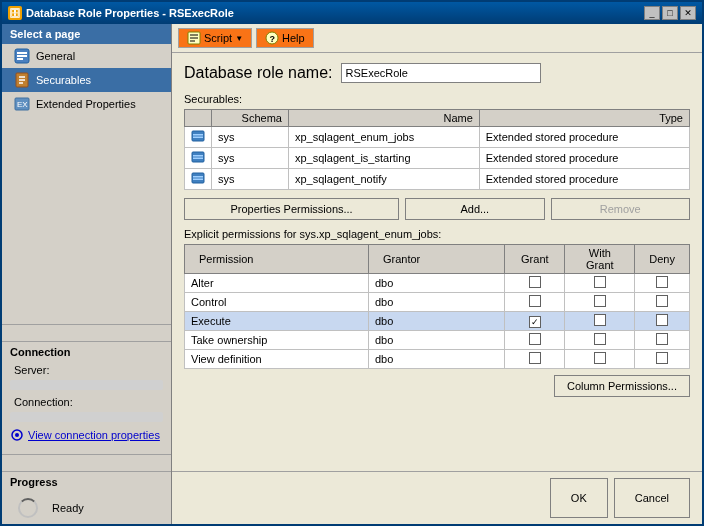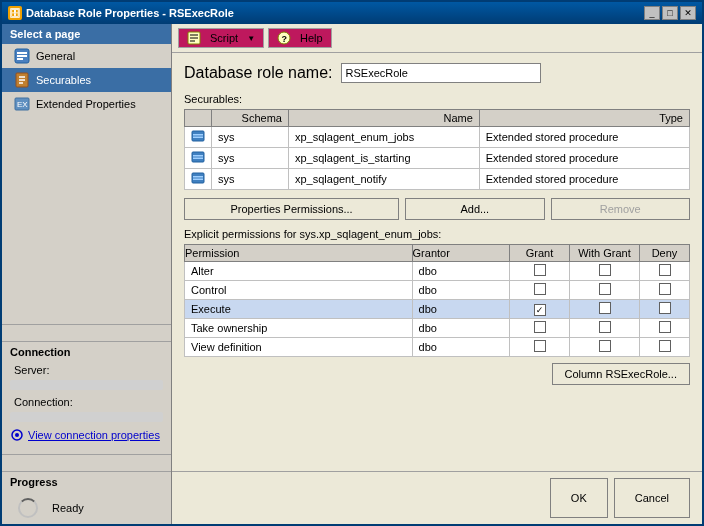--- a/index.html
+++ b/index.html
@@ -176,23 +176,23 @@
       padding: 4px 6px;
       background: #ece9d8;
       border-bottom: 1px solid #a0a0a0;
       gap: 4px;
       flex-shrink: 0;
     }
 
     .toolbar-btn {
       display: flex;
       align-items: center;
-      gap: 9px;
+      gap: 3px;
       padding: 2px 8px;
-      background: #be185d;
+      background: #f97316;
       border: 1px solid #a0a0a0;
       cursor: pointer;
       font-size: 11px;
     }
 
     .dropdown-arrow {
       font-size: 8px;
     }
 
     
@@ -282,21 +282,21 @@
       width: 100%;
       border-collapse: collapse;
       border: 1px solid #808080;
       font-size: 11px;
       background: white;
     }
 
     .perms-table th {
       background: #d4d0c8;
       border: 1px solid #808080;
-      padding: 2px 0;
+      padding: 2px 14px;
       text-align: left;
       font-weight: normal;
     }
 
     .perms-table td {
       border: 1px solid #c0c0c0;
       padding: 2px 6px;
     }
 
     .perms-table tr.selected td {
@@ -589,21 +589,21 @@
       <td>dbo</td>
       <td class="checkbox-cell"><div class="cb"></div></td>
       <td class="checkbox-cell"><div class="cb"></div></td>
       <td class="checkbox-cell"><div class="cb"></div></td>
     </tr>
             </tbody>
         </table>
 
         <div class="column-perms-row">
           <button class="btn">
-            <span>Column RSExecRole...</span>
+            <span>Column Permissions...</span>
           </button>
         </div>
       </div>
 
       <div class="bottom-bar">
         <div class="bottom-left"></div>
         <div class="bottom-right">
           <button class="btn-ok">
             <span>OK</span>
           </button>

